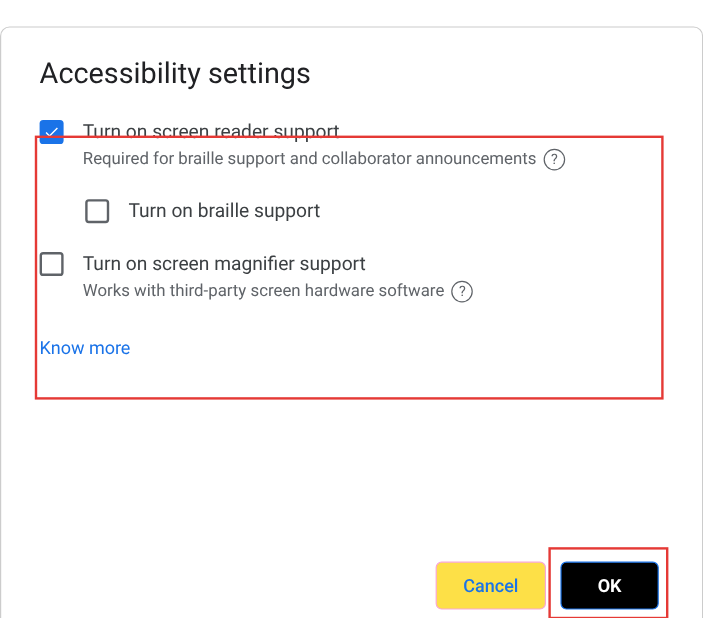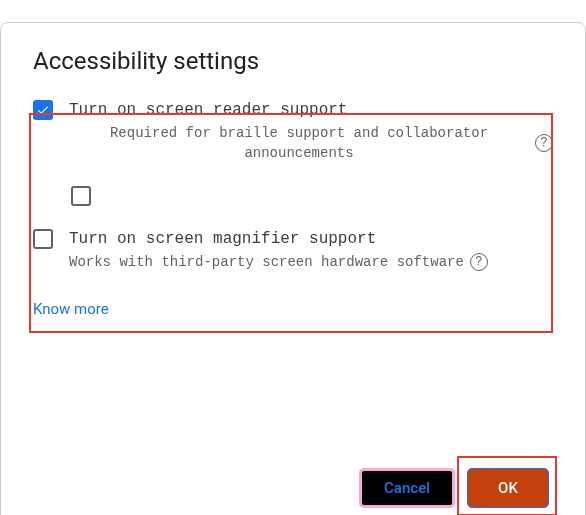--- a/index.html
+++ b/index.html
@@ -41,21 +41,20 @@
     bottom: 20px;
     width: 100px;
     height: 60px;
     border: 2px solid #e53935;
     pointer-events: none;
   }
   .option {
     display: flex;
     align-items: flex-start;
     margin-bottom: 22px;
-    font-family: Liberation Mono, monospace;
   }
   .option.sub {
     margin-left: 38px;
   }
   .checkbox {
     width: 20px;
     height: 20px;
     border-radius: 3px;
     flex-shrink: 0;
     margin-top: 1px;
@@ -125,28 +124,29 @@
     border-radius: 5px;
     font-size: 15px;
     font-weight: 500;
     cursor: pointer;
     display: flex;
     align-items: center;
     justify-content: center;
     font-family: inherit;
   }
   .btn-cancel {
+    background: #fde047;
+    border: 1px solid #f9a8d4;
+    color: #1a73e8;
+  }
+  .btn-ok {
     background: #000000;
-    border: 3px solid #f9a8d4;
-    color: #1a73e8;
-  }
-  .btn-ok {
-    background: #c2410c;
     border: 1px solid #1a73e8;
     color: #fff;
+    font-weight: bold;
   }
   .options-block { margin-top: 20px; }
 </style>
 </head>
 <body>
 
 <div class="dialog">
   <div class="title">Accessibility settings</div>
 
   <div class="options-block">
@@ -164,20 +164,23 @@
         <div class="opt-desc">
           <span>Required for braille support and collaborator announcements</span>
           <span class="help-icon">?</span>
         </div>
       </div>
     </div>
 
     <div class="option sub">
       <div class="checkbox unchecked"></div>
       <div class="opt-text">
+        <div class="opt-label">
+          <span>Turn on braille support</span>
+        </div>
       </div>
     </div>
 
 
     <div class="option">
       <div class="checkbox unchecked"></div>
       <div class="opt-text">
         <div class="opt-label">
           <span>Turn on screen magnifier support</span>
         </div>

